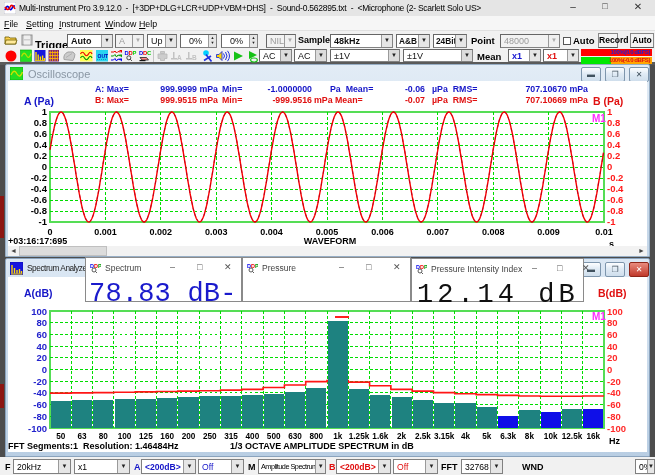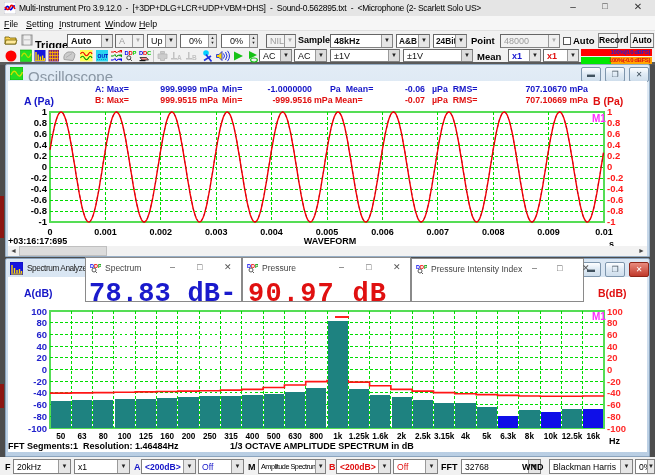--- a/index.html
+++ b/index.html
@@ -17,21 +17,21 @@
 .ox{font:bold 9px "Liberation Sans";fill:#000}
 .wt{font:bold 9px "Liberation Sans";fill:#000}
 .sy{font:bold 9.5px "Liberation Sans";fill:#2222cc}
 .syr{font:bold 9.5px "Liberation Sans";fill:#ff2a2a}
 .sx{font:bold 8.2px "Liberation Sans";fill:#000}
 .m1{font:bold 10px "Liberation Sans";fill:#ff30ff}
 .st1{font:bold 8.8px "Liberation Sans";fill:#1616c8}
 .st2{font:bold 8.8px "Liberation Sans";fill:#e01010}
 .mwin{position:absolute;background:#fff;border:1px solid #8a8a8a}
 .mbt{position:absolute;top:5px;color:#555;font-size:9px;line-height:9px}
-.mval{position:absolute;font-family:"Liberation Mono",monospace;font-weight:bold;white-space:nowrap}
+.mval{position:absolute;font-family:"Liberation Mono",monospace;font-weight:normal;white-space:nowrap}
 .sbl{position:absolute;font-size:9px;font-weight:bold;top:5px}
 .scombo{position:absolute;top:2px;height:15px;background:#fff;border:1px solid #808080;font-size:8.6px;line-height:12px;padding:1px 0 0 3px;white-space:nowrap;overflow:hidden}
 .scombo .arw{position:absolute;right:0;top:0;bottom:0;width:12px;background:#e6e6e6;border-left:1px solid #9a9a9a;text-align:center;color:#222;font-size:6px;line-height:12px}
 </style></head>
 <body>
 
 <div class="abs" style="left:0;top:0;width:655px;height:16px;background:#e5e5e5">
  <svg class="abs" style="left:4px;top:2px" width="12" height="12">
       <rect x="0" y="0" width="12" height="12" fill="#fff" stroke="#99a" stroke-width="0.5"></rect>
       <path d="M1 8 Q3 2 5 6 Q7 10 9 4 L11 4" stroke="#0000dd" stroke-width="1.6" fill="none"></path>
@@ -150,21 +150,21 @@
 <div class="combo" style="left:508px;top:49px;width:33px;height:13px;color:#1616d0;font-weight:bold">x1<span class="arw">▼</span></div>
 <div class="combo" style="left:543px;top:49px;width:36px;height:13px;color:#e01010;font-weight:bold">x1<span class="arw">▼</span></div>
 <div class="abs" style="left:581px;top:49px;width:71px;height:7px;background:#f00;color:#2222d0;font-size:6px;font-weight:bold;text-align:right;line-height:7px;padding-right:2px;letter-spacing:-0.4px">100%(0.0 dBFS)</div>
 <div class="abs" style="left:581px;top:57px;width:71px;height:7px;background:linear-gradient(90deg,#00e800 0%,#00e800 42%,#ffa500 42%,#ffa500 100%);color:#e01010;font-size:6px;font-weight:bold;text-align:right;line-height:7px;padding-right:2px;letter-spacing:-0.4px">100%(-0.0 dBFS)</div>
 
 <div class="abs" style="left:5px;top:64px;width:645px;height:193px;background:linear-gradient(#e2ecf6,#c3d5e7);border:1px solid #97aec5;border-radius:2px 2px 0 0">
  <svg class="abs" style="left:4px;top:2px" width="13" height="13">
       <rect width="13" height="13" fill="#22dd22" stroke="#0a0" stroke-width="0.6"></rect>
       <path d="M1 8 Q4 1 7 7 Q10 12 12.5 5" stroke="#cfe000" stroke-width="1.4" fill="none"></path>
     </svg>
- <span class="abs" style="left:22px;top:3px;font-size:15px;color:#8a97a4">Oscilloscope</span>
+ <span class="abs" style="left:22px;top:3px;font-size:11px;color:#8a97a4">Oscilloscope</span>
  <div class="wbtn" style="left:575px;top:2px">▬</div>
  <div class="wbtn" style="left:599px;top:2px">❐</div>
  <div class="wbtn" style="left:623px;top:2px">✕</div>
 </div>
 <div class="abs" style="left:8px;top:81px;width:639px;height:174px;background:#fff"></div>
 
 <svg class="abs" style="left:8px;top:81px" width="639" height="30">
  <text class="st1" x="87" y="11">A: Max=</text>
     <text class="st1" x="210" y="11" text-anchor="end">999.9999 mPa</text>
     <text class="st1" x="214" y="11">Min=</text>
@@ -404,47 +404,46 @@
 <div class="mwin" style="left:242px;top:257px;width:169px;height:45px">
  <svg class="abs" style="left:4px;top:4px" width="11" height="11">
       <text x="0" y="6" font-size="5.5" font-weight="bold" font-family="Liberation Sans"><tspan fill="#00e">D</tspan><tspan fill="#e00">D</tspan><tspan fill="#090">P</tspan></text>
       <circle cx="4" cy="8" r="2" fill="none" stroke="#333" stroke-width="0.8"></circle>
       <line x1="5.5" y1="9.5" x2="7" y2="11" stroke="#333" stroke-width="0.8"></line>
     </svg>
  <span class="abs" style="left:19px;top:5px;font-size:8.5px;color:#444">Pressure</span>
  <span class="mbt" style="left:96px">–</span>
     <span class="mbt" style="left:123px">□</span>
     <span class="mbt" style="left:150px">✕</span>
- <div class="mval" style="left:5px;top:21px;font-size:27px;letter-spacing:1.2px;color:#e01010">90.97&nbsp;dB</div>
 </div>
 <div class="mwin" style="left:411px;top:258px;width:173px;height:44px">
  <svg class="abs" style="left:4px;top:4px" width="11" height="11">
       <text x="0" y="6" font-size="5.5" font-weight="bold" font-family="Liberation Sans"><tspan fill="#00e">D</tspan><tspan fill="#e00">D</tspan><tspan fill="#090">P</tspan></text>
       <circle cx="4" cy="8" r="2" fill="none" stroke="#333" stroke-width="0.8"></circle>
       <line x1="5.5" y1="9.5" x2="7" y2="11" stroke="#333" stroke-width="0.8"></line>
     </svg>
  <span class="abs" style="left:19px;top:5px;font-size:8.5px;color:#444">Pressure Intensity Index</span>
  <span class="mbt" style="left:120px">–</span>
     <span class="mbt" style="left:145px">□</span>
     <span class="mbt" style="left:170px">✕</span>
+ <div class="mval" style="left:5px;top:21px;font-size:27px;letter-spacing:4px;color:#101010">12.14&nbsp;dB</div>
 </div>
 
 <div class="abs" style="left:0;top:457px;width:655px;height:18px;background:#f1f1f1">
  <span class="sbl" style="left:5px;color:#000">F</span>
  <div class="scombo" style="left:13px;width:58px">20kHz<span class="arw">▼</span></div>
  <div class="scombo" style="left:74px;width:56px">x1<span class="arw">▼</span></div>
  <span class="sbl" style="left:134px;color:#1616c8">A</span>
  <div class="scombo" style="left:141px;width:55px;color:#1616c8;font-weight:bold">&lt;200dB&gt;<span class="arw">▼</span></div>
  <div class="scombo" style="left:198px;width:46px;color:#1616c8">Off<span class="arw">▼</span></div>
  <span class="sbl" style="left:248px;color:#000">M</span>
  <div class="scombo" style="left:258px;width:68px;font-size:7.3px;letter-spacing:-0.5px;padding-left:2px">Amplitude Spectrum<span class="arw" style="width:10px">▼</span></div>
  <span class="sbl" style="left:329px;color:#e01010">B</span>
  <div class="scombo" style="left:336px;width:55px;color:#e01010;font-weight:bold">&lt;200dB&gt;<span class="arw">▼</span></div>
  <div class="scombo" style="left:393px;width:45px;color:#e01010">Off<span class="arw">▼</span></div>
  <span class="sbl" style="left:441px;color:#000">FFT</span>
- <div class="scombo" style="left:461px;width:80px">32768<span class="arw">▼</span></div>
+ <div class="scombo" style="left:461px;width:42px">32768<span class="arw">▼</span></div>
  <span class="sbl" style="left:522px;color:#000">WND</span>
- <div class="scombo" style="left:549px;width:84px">Blackman Harris<span class="arw">▼</span></div>
  <div class="scombo" style="left:635px;width:20px">0%<span class="arw" style="width:7px">▼</span></div>
 </div>
 
 <div class="abs" style="left:0;top:196px;width:4px;height:42px;background:#8c1612"></div>
 <div class="abs" style="left:0;top:384px;width:4px;height:24px;background:#8c1612"></div>
 
 </body></html>

